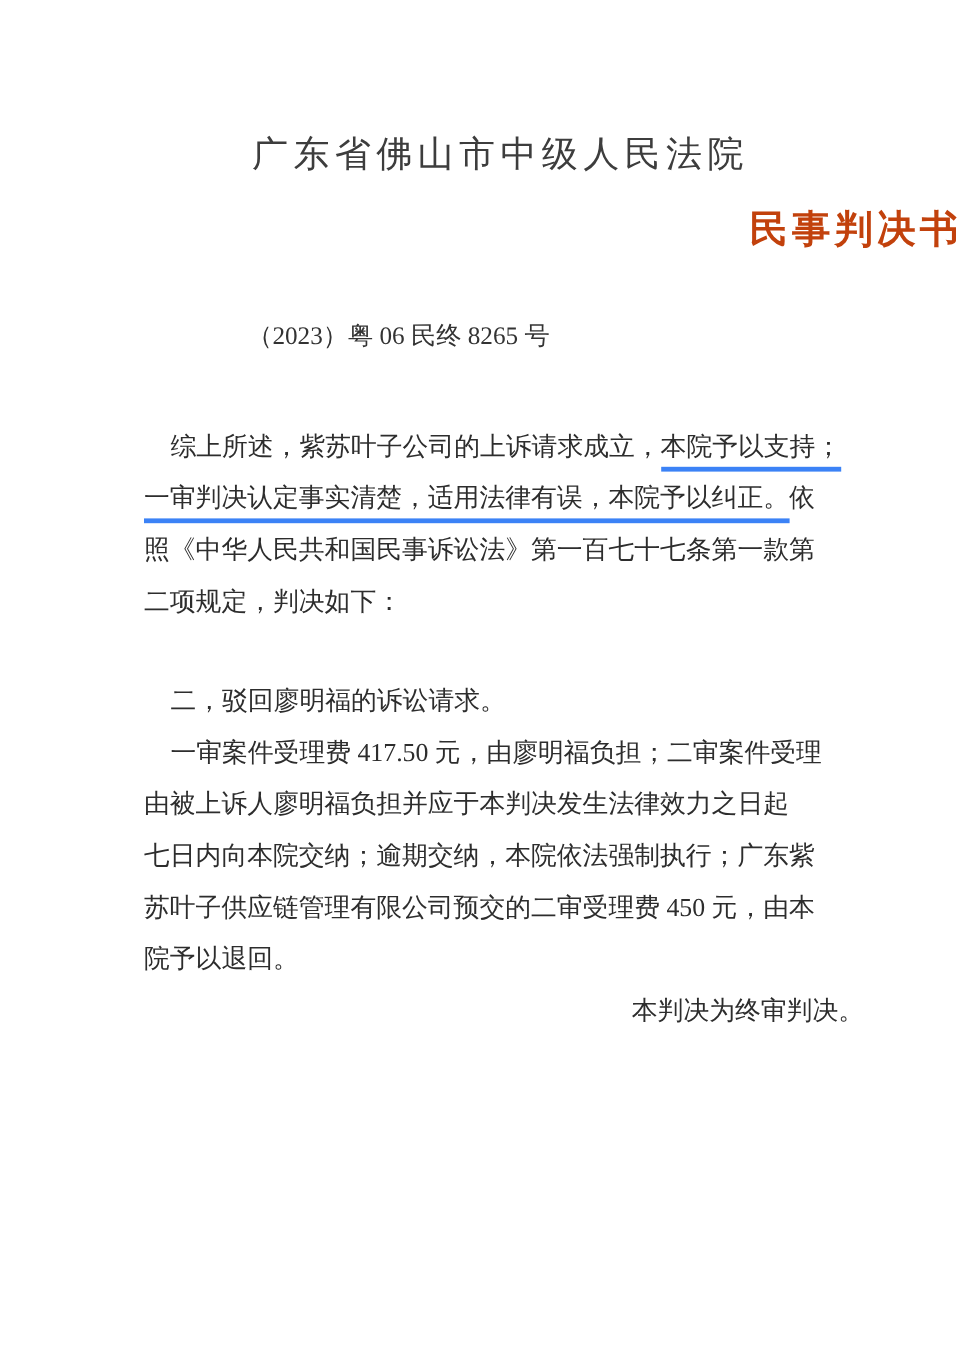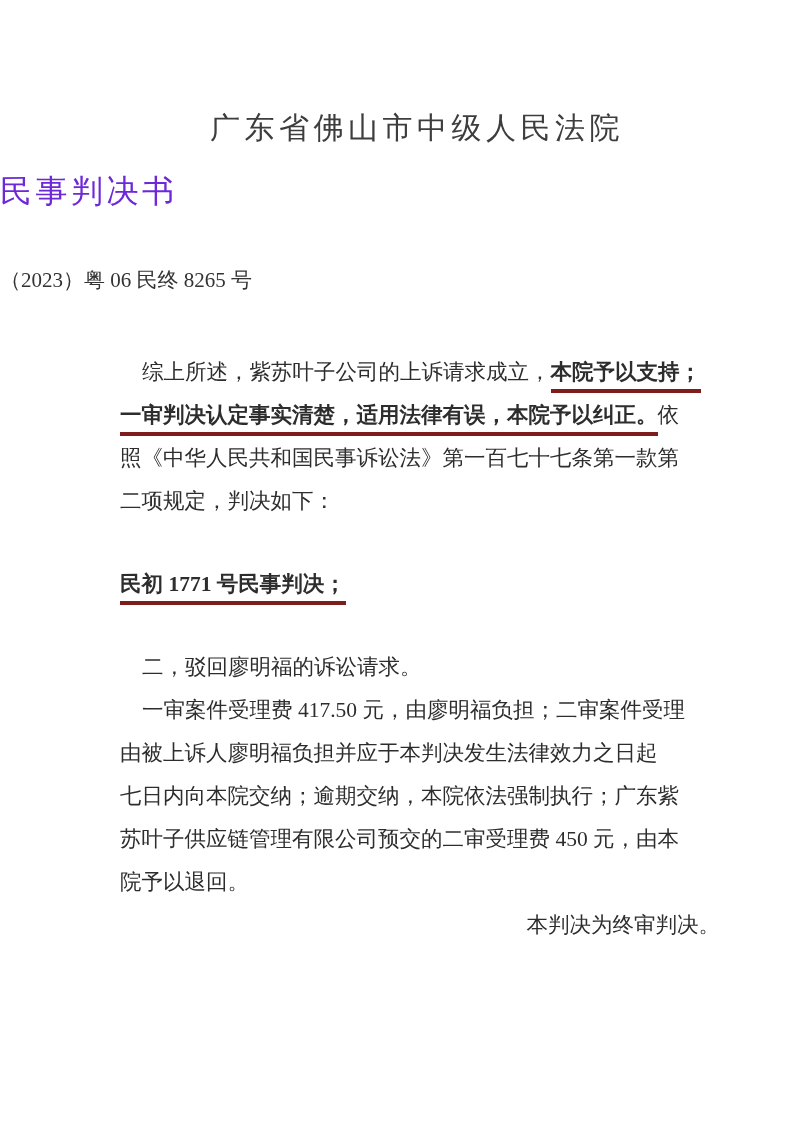--- a/index.html
+++ b/index.html
@@ -22,35 +22,35 @@
     font-weight: 400;
     letter-spacing: 4.5px;
     color: #3d3d3d;
     white-space: nowrap;
   }
   .doc-type {
     position: absolute;
     top: 170px;
     left: 0;
     width: 100%;
-    text-align: left;
+    text-align: right;
     font-size: 32px;
-    font-weight: 400;
+    font-weight: 700;
     letter-spacing: 3.5px;
-    color: #6d28d9;
+    color: #c2410c;
     white-space: nowrap;
   }
   .case-number {
     position: absolute;
     top: 266px;
     left: 0;
     width: 100%;
     box-sizing: border-box;
     padding-right: 138px;
-    text-align: left;
+    text-align: center;
     font-size: 21px;
     color: #333333;
     white-space: nowrap;
   }
   .judgment-body {
     position: absolute;
     top: 351px;
     left: 120px;
     width: 600px;
     font-size: 21.5px;
@@ -58,41 +58,39 @@
   }
   .block + .block { margin-top: 40px; }
   .line {
     height: 43px;
     line-height: 43px;
     white-space: nowrap;
   }
   .indent { text-indent: 22px; }
   .outdent { margin-left: -8px; text-align: right; }
   .redline {
-    border-bottom: 4px solid #7f1d1d;
+    border-bottom: 4px solid #3b82f6;
     padding-bottom: 5px;
-    font-weight: bold;
   }
 </style>
 </head>
 <body>
 
 <div class="page">
   <div class="court-name">广东省佛山市中级人民法院</div>
   <div class="doc-type">民事判决书</div>
   <div class="case-number">（2023）粤 06 民终 8265 号</div>
   <div class="judgment-body">
       <div class="block">
         <div class="line indent"><span class="">综上所述，紫苏叶子公司的上诉请求成立，</span><span class="redline">本院予以支持；</span></div>
         <div class="line"><span class="redline">一审判决认定事实清楚，适用法律有误，本院予以纠正。</span><span class="">依</span></div>
         <div class="line"><span class="">照《中华人民共和国民事诉讼法》第一百七十七条第一款第</span></div>
         <div class="line"><span class="">二项规定，判决如下：</span></div>
       </div>
       <div class="block">
-        <div class="line"><span class="redline">民初 1771 号民事判决；</span></div>
       </div>
       <div class="block">
         <div class="line indent"><span class="">二，驳回廖明福的诉讼请求。</span></div>
         <div class="line indent"><span class="">一审案件受理费 417.50 元，由廖明福负担；二审案件受理</span></div>
         <div class="line"><span class="">由被上诉人廖明福负担并应于本判决发生法律效力之日起</span></div>
         <div class="line"><span class="">七日内向本院交纳；逾期交纳，本院依法强制执行；广东紫</span></div>
         <div class="line"><span class="">苏叶子供应链管理有限公司预交的二审受理费 450 元，由本</span></div>
         <div class="line"><span class="">院予以退回。</span></div>
         <div class="line outdent"><span class="">本判决为终审判决。</span></div>
       </div>

